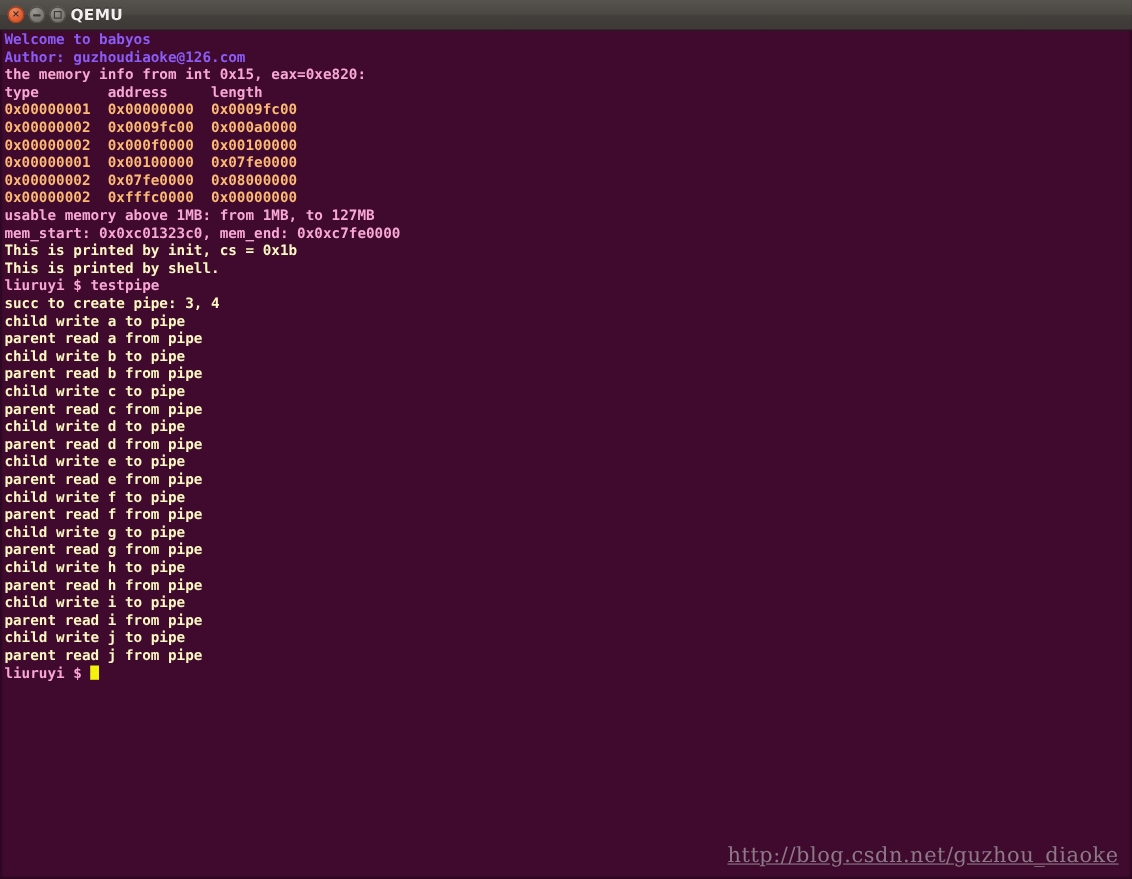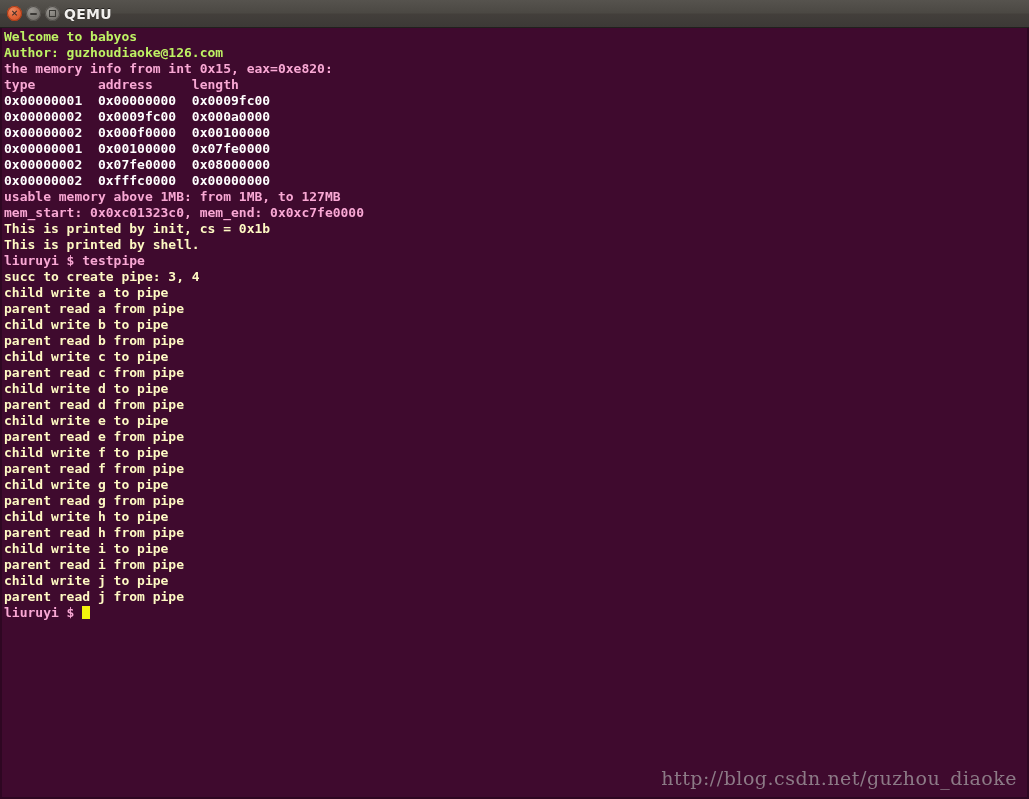--- a/index.html
+++ b/index.html
@@ -99,41 +99,42 @@
     white-space: pre;
     font-family: "DejaVu Sans Mono", monospace;
     font-size: 13px;
     line-height: 16px;
     letter-spacing: 0px;
   }
   .ln {
     height: 16px;
     white-space: pre;
   }
-  .c-yellow  { color: #bef264; font-weight: bold; }
+  .c-yellow  { color: #8b5cf6; font-weight: bold; }
   .c-white   { color: #f9a8d4; font-weight: bold; }
-  .c-red     { color: #ffffff; font-weight: bold; }
+  .c-red     { color: #fdba74; font-weight: bold; }
   .c-green   { color: #fef9c3; font-weight: bold; }
   .cursor {
     display: inline-block;
     width: 8px;
     height: 13px;
     background: #f2f20c;
     vertical-align: -2px;
   }
   .watermark {
     position: absolute;
     right: 10px;
     bottom: 8px;
     font-family: "DejaVu Serif", serif;
     font-size: 19px;
     color: #9a8e96;
     letter-spacing: 0.5px;
     opacity: 0.85;
     white-space: pre;
+    text-decoration: underline;
   }
 </style>
 </head>
 <body>
 
 <div class="window">
 
   <div class="titlebar">
     <div class="win-btn btn-close">
       <span class="glyph">×</span>

